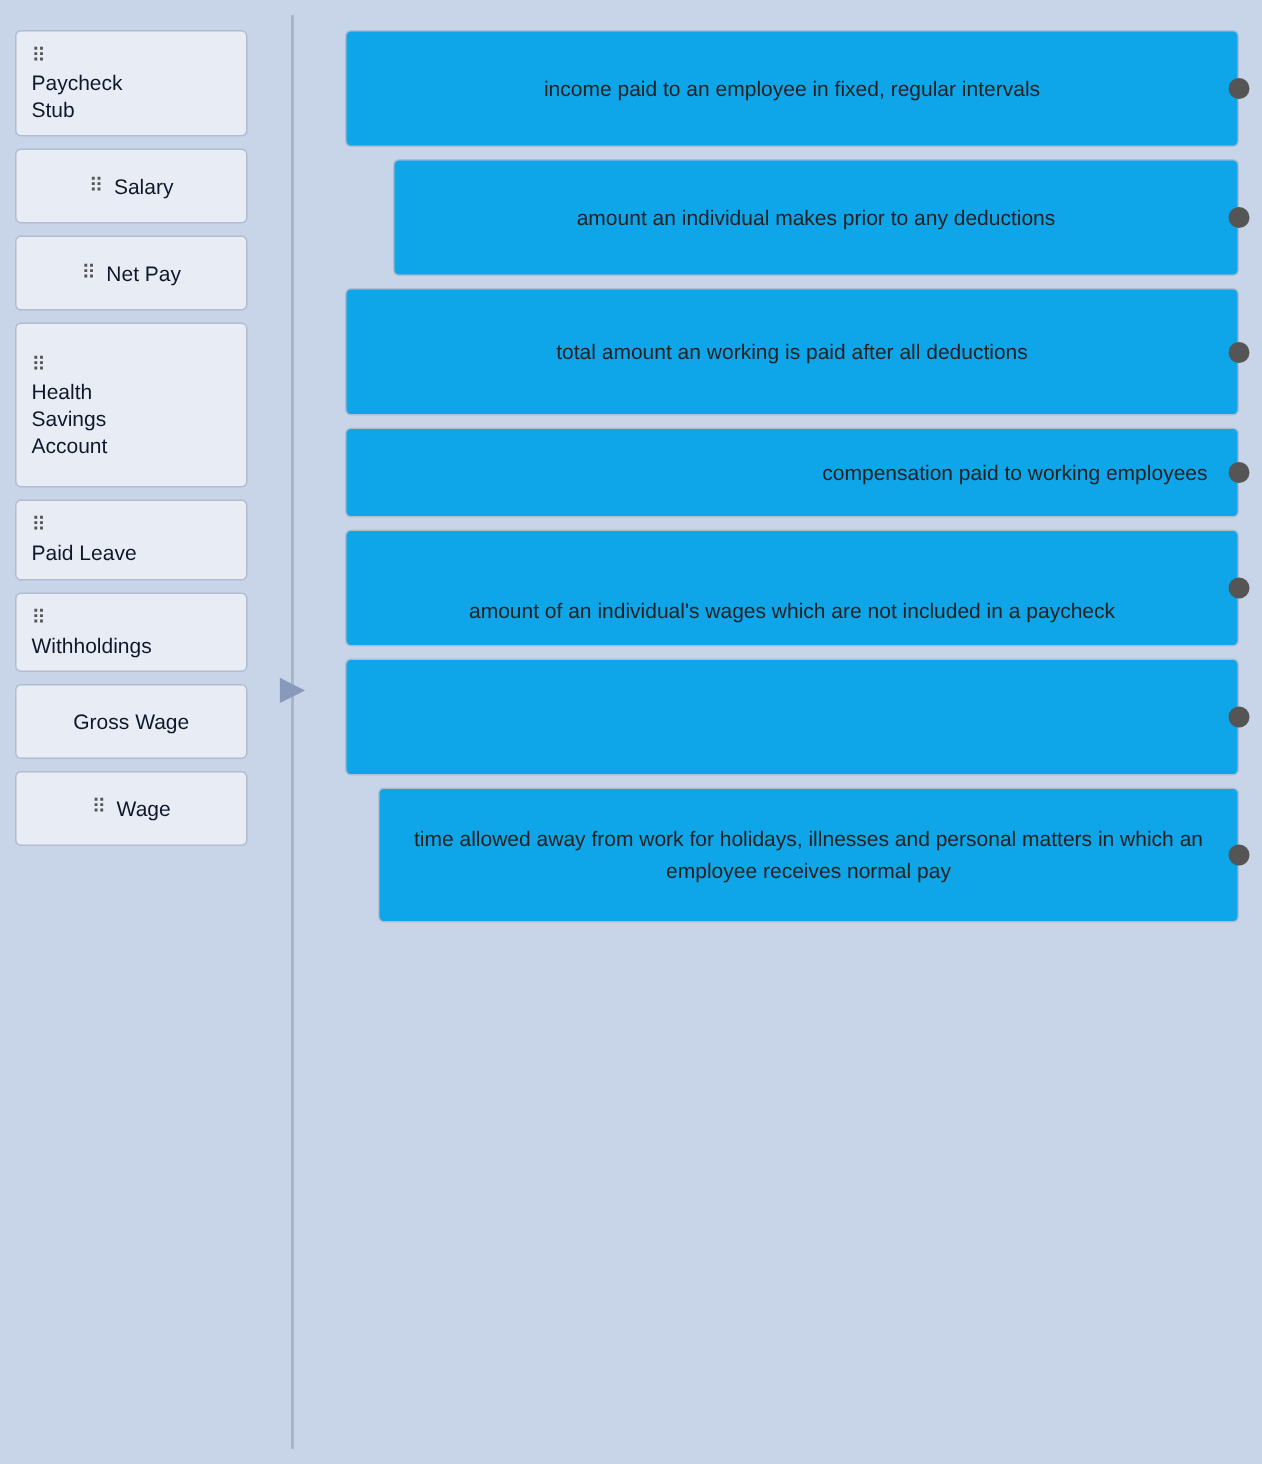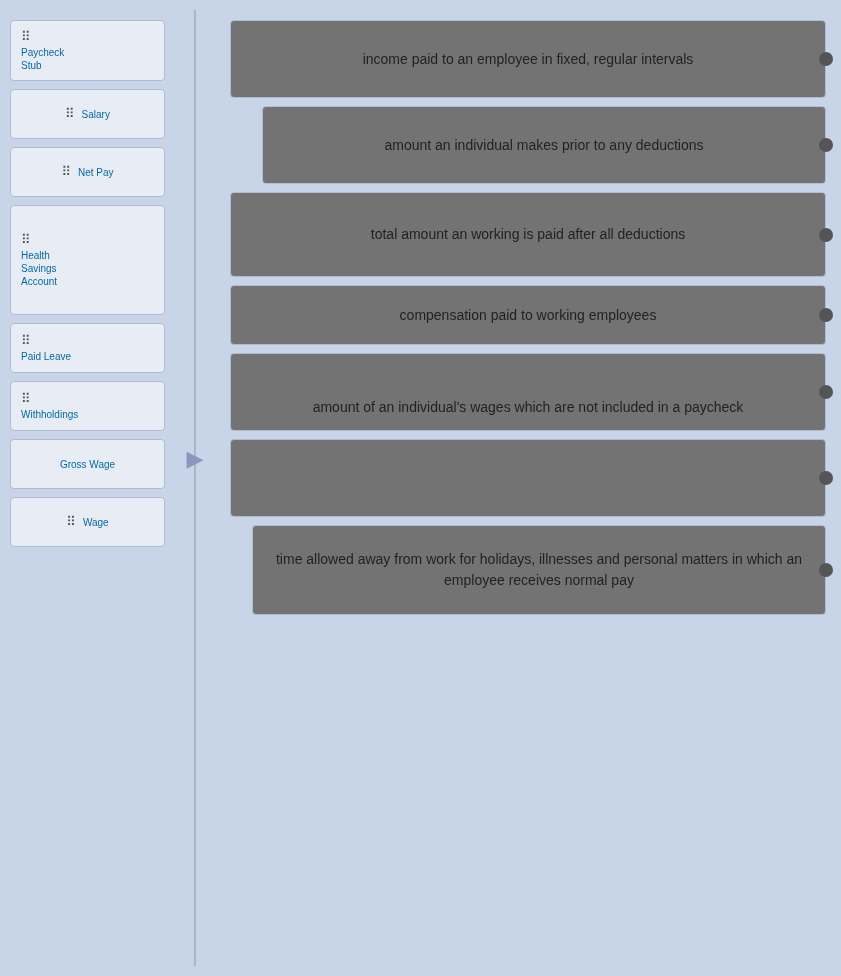--- a/index.html
+++ b/index.html
@@ -39,36 +39,36 @@
       min-height: 50px;
       justify-content: center;
     }
     .term-card .drag-icon {
       color: #555;
       font-size: 13px;
       margin-bottom: 2px;
       letter-spacing: 1px;
     }
     .term-card .term-label {
-      font-size: 10px;
-      color: #0369a1;
+      font-size: 14px;
+      color: #0f172a;
       text-align: left;
       line-height: 1.3;
     }
     
     .right-col {
       flex: 1;
       display: flex;
       flex-direction: column;
       gap: 8px;
       padding: 10px 15px 10px 15px;
       position: relative;
     }
     .def-card {
-      background: #737373;
+      background: #0ea5e9;
       border: 1px solid #b0bcd0;
       border-radius: 4px;
       padding: 12px 20px;
       display: flex;
       align-items: center;
       justify-content: center;
       min-height: 68px;
       position: relative;
     }
     .def-card .def-text {
@@ -162,21 +162,21 @@
     <div class="def-card" style="min-height:78px;margin-left:32px;">
       <span class="def-text">amount an individual makes prior to any deductions</span>
       <span class="right-dot"></span>
     </div>
 
     <div class="def-card" style="min-height:85px;">
       <span class="def-text">total amount an working is paid after all deductions</span>
       <span class="right-dot"></span>
     </div>
 
-    <div class="def-card" style="min-height:60px;">
+    <div class="def-card" style="min-height:60px;justify-content:flex-end;">
       <span class="def-text">compensation paid to working employees</span>
       <span class="right-dot"></span>
     </div>
 
     <div class="def-card" style="min-height:78px;align-items:flex-end;">
       <span class="def-text">amount of an individual's wages which are not included in a paycheck</span>
       <span class="right-dot"></span>
     </div>
 
     <div class="def-card" style="min-height:78px;">

